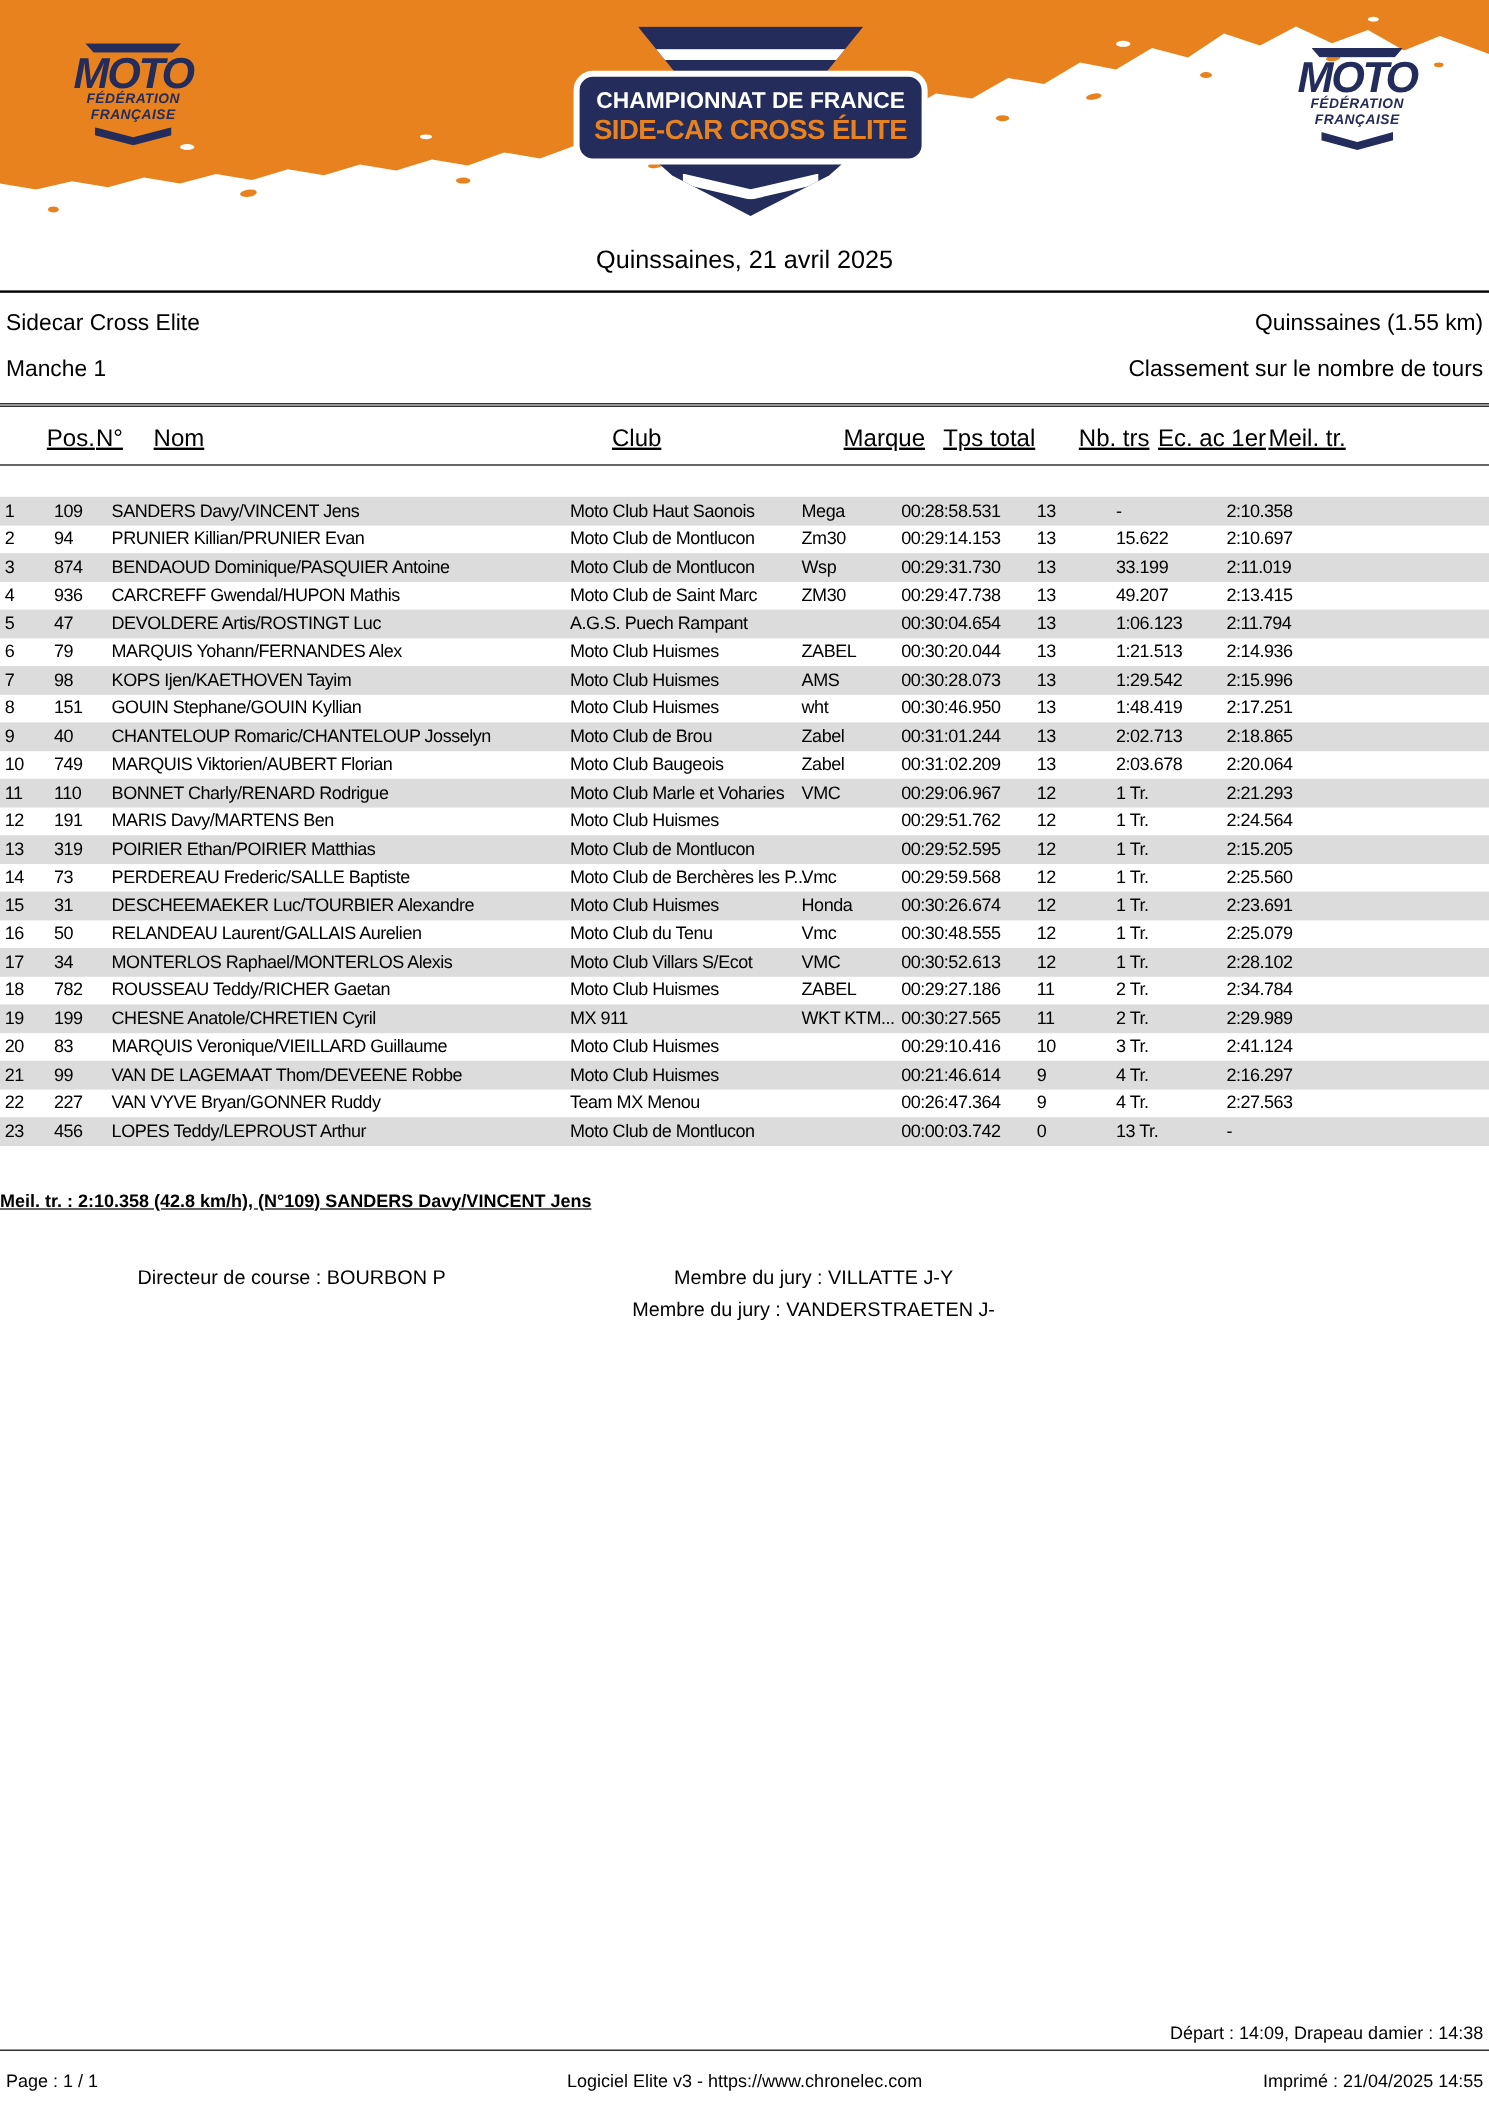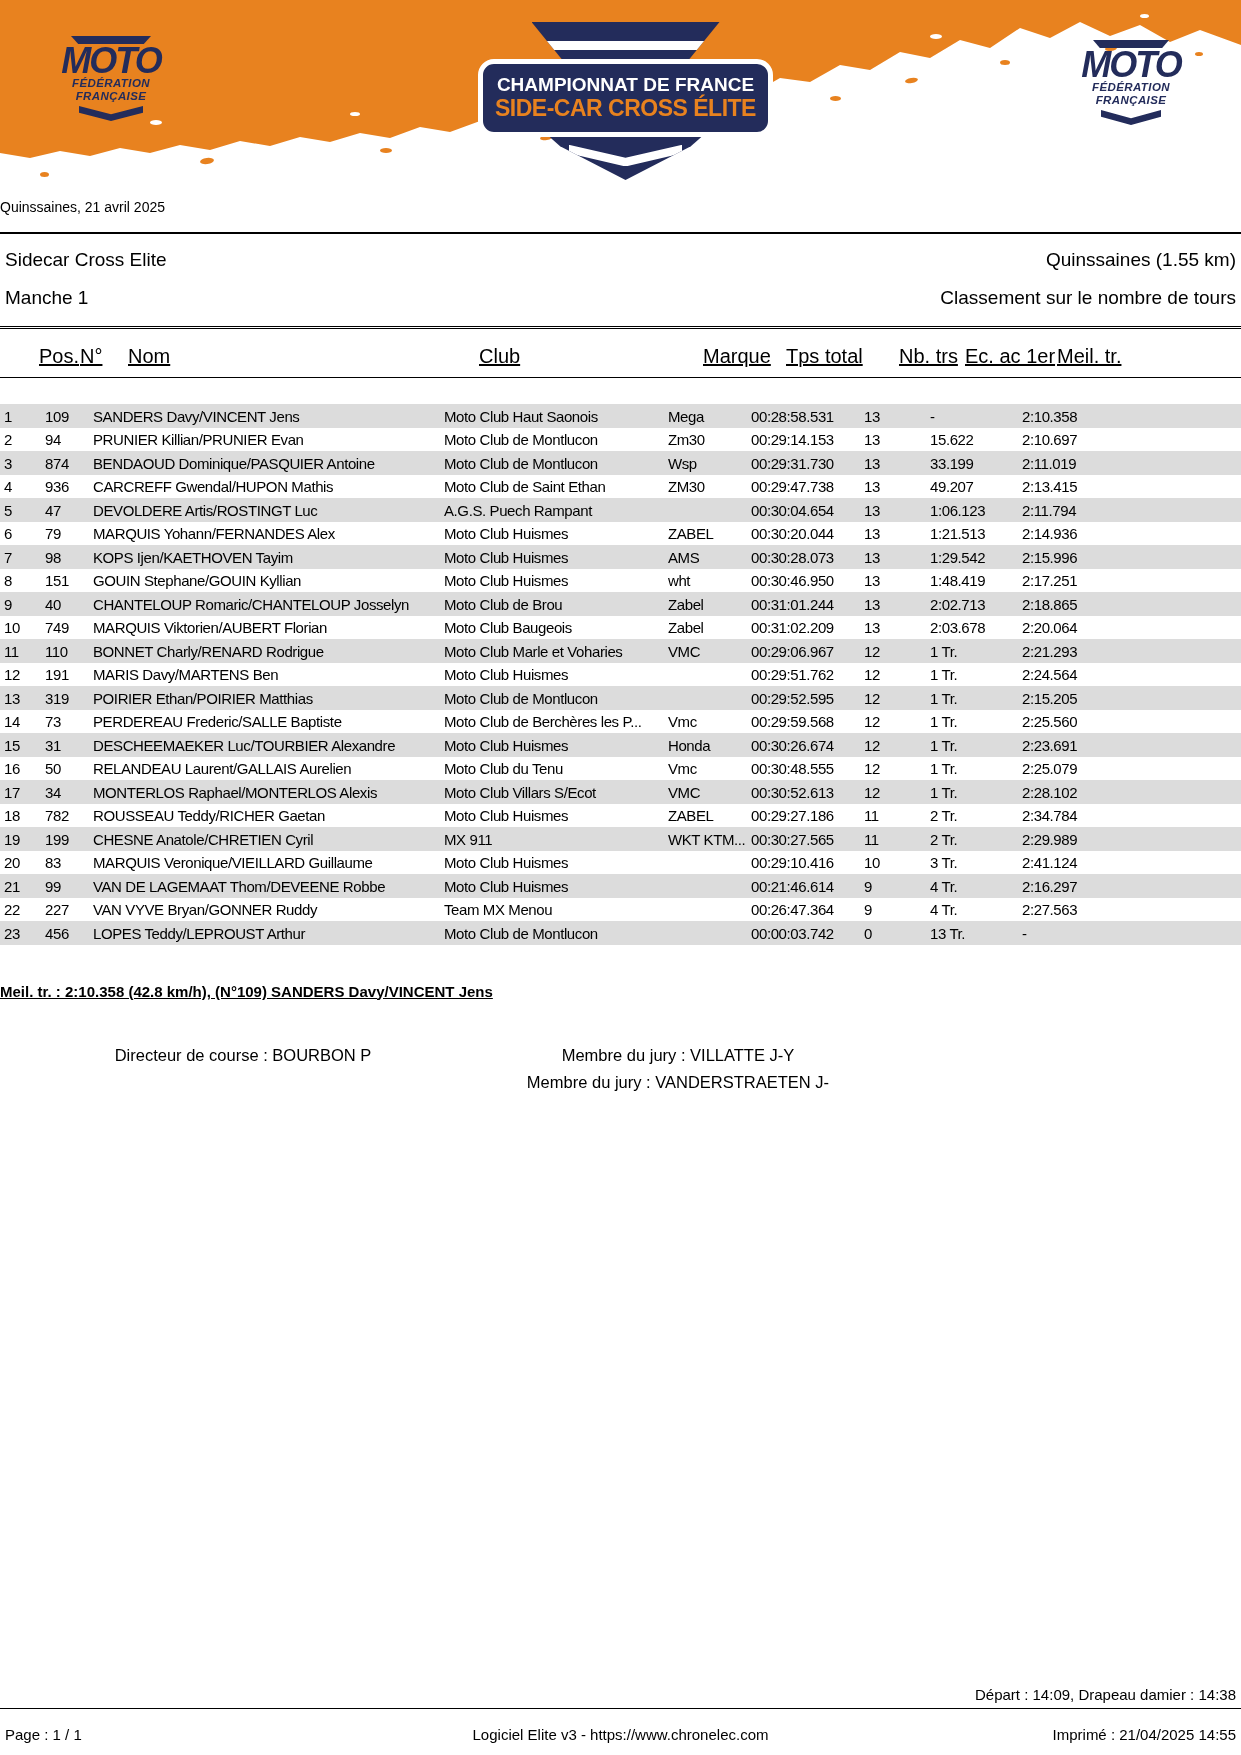--- a/index.html
+++ b/index.html
@@ -58,39 +58,39 @@
     display:flex; flex-direction:column; align-items:center; justify-content:center; }
   .badge .l1 { color:#fff;    font-weight:bold; font-size:19px; letter-spacing:0; line-height:1.1; }
   .badge .l2 { color:#E8821F; font-weight:bold; font-size:23px; letter-spacing:-0.5px; line-height:1.1; }
   .badge .tip { position:absolute; left:50%; transform:translateX(-50%); top:106px;
     width:172px; height:52px; background:#232C5B;
     clip-path:polygon(0 0,100% 0,88% 35%,50% 100%,12% 35%); z-index:2; }
   .badge .tip-chev { position:absolute; left:17%; right:17%; top:32%; height:42%; background:#fff;
     clip-path:polygon(0 0,50% 60%,100% 0,100% 40%,50% 100%,0 40%); }
 
   
-  .title { text-align:left; font-size:14px; margin-top:8px; line-height:26px; }
+  .title { text-align:center; font-size:21px; margin-top:18px; line-height:26px; }
   .rule-a { border-top:2px solid #000; margin-top:12px; }
   .subrow { display:flex; justify-content:space-between; font-size:19px;
             padding:0 5px; margin-top:14px; line-height:24px; }
   .rule-b { border-top:3px double #000; margin-top:16px; }
 
   .thead { position:relative; height:48px; font-size:20px;margin-left:35px; }
   .thead span { position:absolute; top:16px; text-decoration:underline; white-space:nowrap; }
   .thead .c4 { font-weight:normal; }
   .rule-c { border-top:1px solid #000; }
   .tspacer { height:26px; }
 
   .trow { position:relative; height:23.5px; width:100%; }
   .trow.shade { background:#DCDCDC; }
   .trow span { position:absolute; top:50%; transform:translateY(-50%);
                font-size:15px; letter-spacing:-0.4px; white-space:nowrap; }
 
   .c0 { left:4px; }   .c1 { left:45px; }  .c2 { left:93px; }
-  .c3 { left:444px; } .c4 { left:668px; } .c5 { left:751px; }
+  .c3 { left:475px; } .c4 { left:668px; } .c5 { left:751px; }
   .c6 { left:864px; } .c7 { left:930px; } .c8 { left:1022px; }
 
   .nc-label { font-weight:bold; text-decoration:underline; font-size:15px;
               padding-left:4px; margin-top:30px; margin-bottom:8px; }
 
   .bestlap { text-align:left; font-weight:bold; text-decoration:underline;
              font-size:15px; margin-top:38px; }
 
   .officials { display:flex; margin-top:42px; font-size:16.5px; }
   .officials .ocol { text-align:center; }
@@ -215,21 +215,21 @@
         <span class="c4">Wsp</span>
         <span class="c5">00:29:31.730</span>
         <span class="c6">13</span>
         <span class="c7">33.199</span>
         <span class="c8">2:11.019</span>
       </div>
       <div class="trow">
         <span class="c0">4</span>
         <span class="c1">936</span>
         <span class="c2">CARCREFF Gwendal/HUPON Mathis</span>
-        <span class="c3">Moto Club de Saint Ethan</span>
+        <span class="c3">Moto Club de Saint Marc</span>
         <span class="c4">ZM30</span>
         <span class="c5">00:29:47.738</span>
         <span class="c6">13</span>
         <span class="c7">49.207</span>
         <span class="c8">2:13.415</span>
       </div>
       <div class="trow shade">
         <span class="c0">5</span>
         <span class="c1">47</span>
         <span class="c2">DEVOLDERE Artis/ROSTINGT Luc</span>

